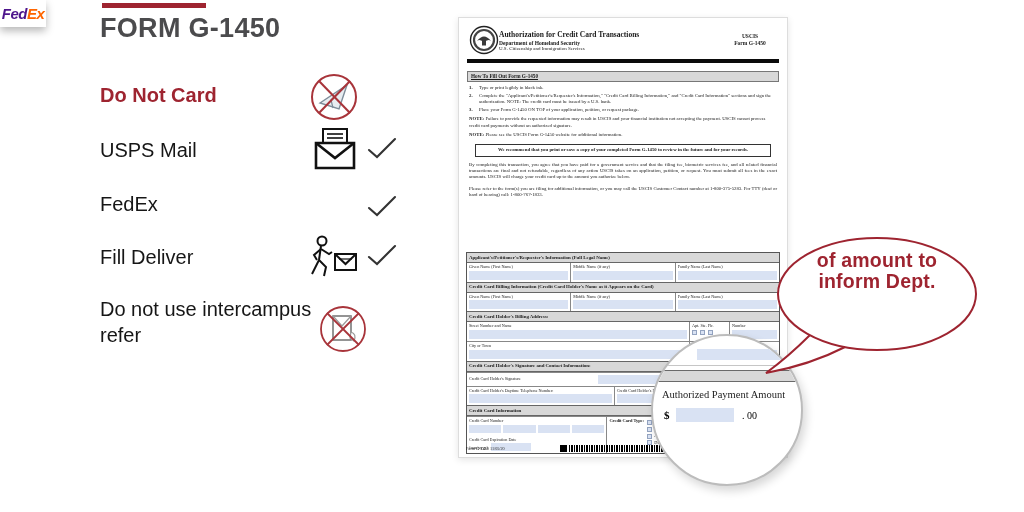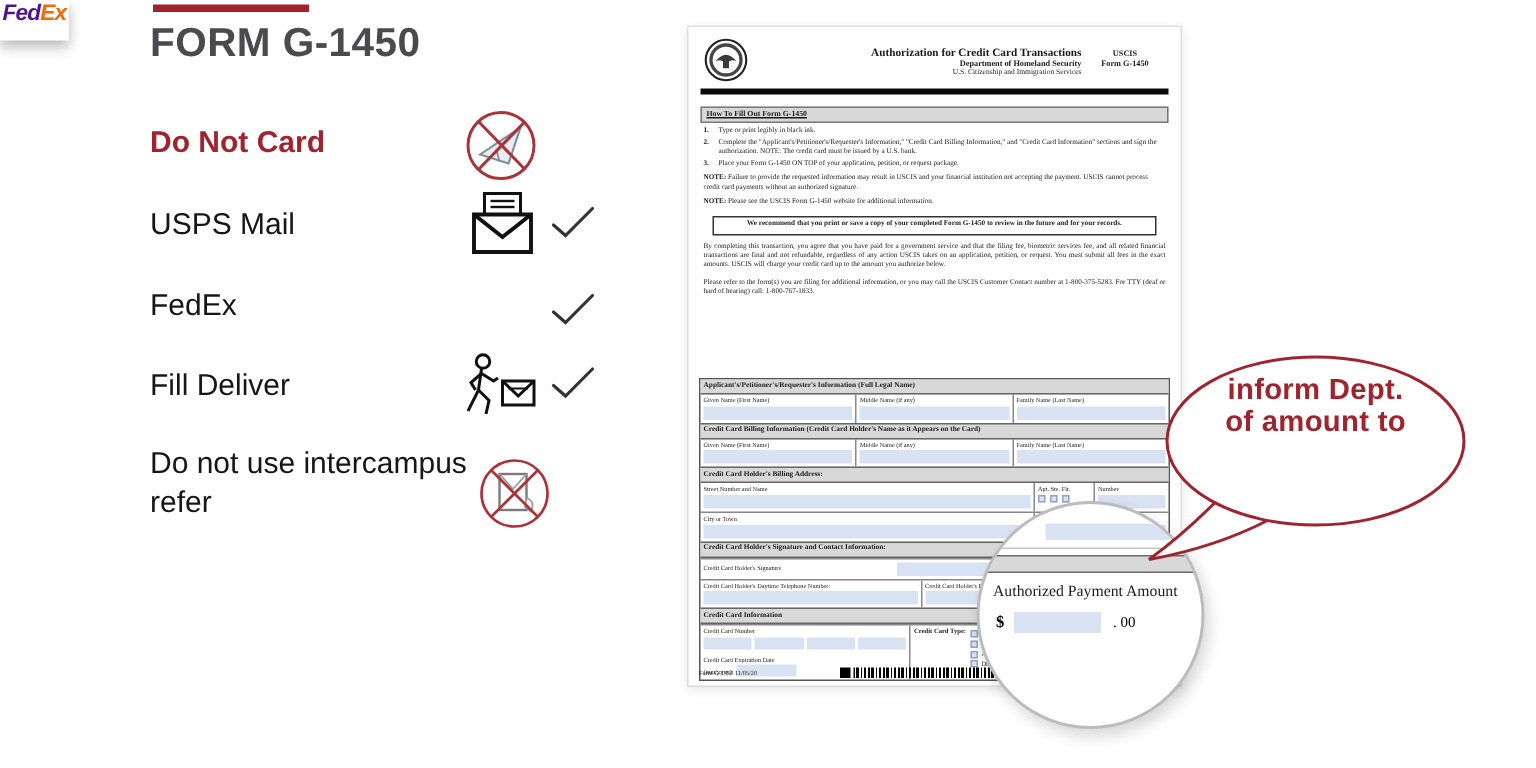--- a/index.html
+++ b/index.html
@@ -14,37 +14,37 @@
   #label-email{top:84px;color:#9e2430;font-weight:bold}
   #label-usps{top:139px}
   #label-fedex{top:193px}
   #label-hand{top:246px}
   #label-intercampus{top:296px;width:215px;line-height:26px}
 
   .icon-box{position:absolute}
   #icon-noemail{left:309px;top:72px}
   #icon-usps{left:312px;top:126px}
   #icon-fedex{left:314px;top:190px;width:46px;height:27px;background:#fff;
-    box-shadow:0 4px 8px rgba(0,0,0,.28);display:flex;align-items:flex-start;justify-content:center;
+    box-shadow:0 4px 8px rgba(0,0,0,.28);display:flex;align-items:center;justify-content:center;
     font-size:15px;font-weight:bold;font-style:italic;letter-spacing:-.5px}
   #icon-fedex .fed{color:#4d148c}
   #icon-fedex .ex{color:#ff6600}
   #icon-hand{left:305px;top:234px}
   #icon-nointer{left:318px;top:304px}
   .check{position:absolute;left:366px}
   #check-usps{top:136px}
   #check-fedex{top:194px}
   #check-hand{top:243px}
 
   
   #form-page{position:absolute;left:458px;top:17px;width:330px;height:441px;background:#fff;
     border:1px solid #ddd;box-shadow:0 2px 7px rgba(0,0,0,.10);
     font-family:"Liberation Serif",serif;color:#1a1a1a}
   .fp-header{display:flex;align-items:center;padding:7px 8px 0 10px}
-  .fp-head-center{flex:1;text-align:right}
+  .fp-head-center{flex:1;text-align:left}
   .fp-title{font-size:7.5px;font-weight:bold}
   .fp-dept{font-size:5.5px;font-weight:bold;margin-top:1px}
   .fp-agency{font-size:5px}
   .fp-head-right{width:58px;text-align:center;font-size:5.5px;font-weight:bold;line-height:1.35}
   .fp-rule{height:3.5px;background:#0b0b0b;margin:4px 8px 0}
   .howto-bar{margin:8px 8px 0;border:1px solid #777;background:#d8d8d8;font-size:5.2px;
     font-weight:bold;text-decoration:underline;padding:1.5px 3px}
   .steps{margin:3px 10px 0}
   .step{display:flex;margin-top:2px;font-size:4.8px;line-height:1.3}
   .step-num{width:10px;font-weight:bold;flex:none}
@@ -393,15 +393,15 @@
   <div id="mag-dollar">$</div>
   <div id="mag-amount-input"></div>
   <div id="mag-cents">. 00</div>
 </div>
 
 <svg id="bubble-svg" viewBox="0 0 260 165">
   <path d="M60,110 Q38,132 16,148 Q60,140 95,122" fill="#fff" stroke="#9e2430" stroke-width="2"></path>
   <ellipse cx="127" cy="69" rx="99" ry="56" fill="#fff" stroke="#9e2430" stroke-width="2"></ellipse>
 </svg>
 <div id="bubble-text">
+  <div>of amount to</div>
   <div>inform Dept.</div>
-  <div>of amount to</div>
 </div>
 
 </body></html>

